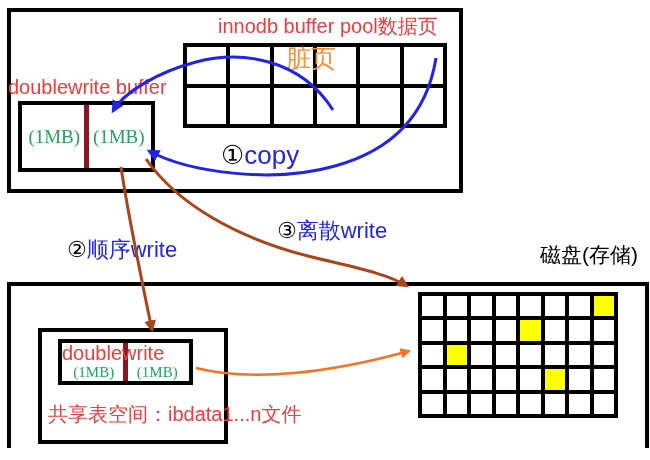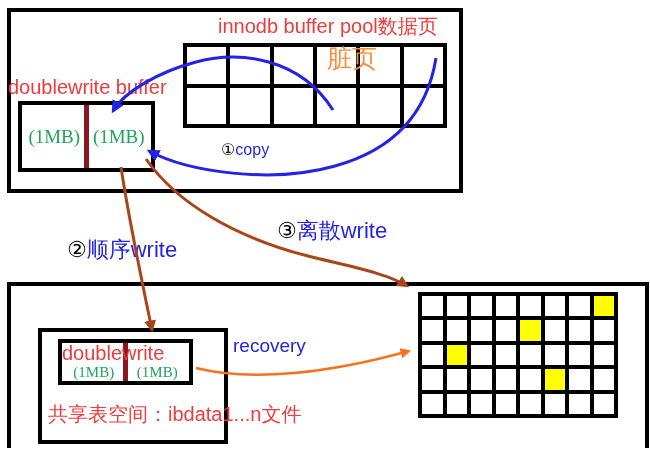--- a/index.html
+++ b/index.html
@@ -5,21 +5,21 @@
   html,body{margin:0;padding:0;background:#fff;}
   .canvas{
     position:relative;width:650px;height:448px;background:#fff;overflow:hidden;
     font-family:"Liberation Sans","DejaVu Sans",sans-serif;color:#000;
   }
   .box{position:absolute;border:4px solid #000;background:transparent;}
   .lbl{position:absolute;white-space:nowrap;line-height:1.1;}
   .red{color:var(--c-red);}
   .green{color:var(--c-green);font-family:Liberation Serif, serif;}
   .blue{color:var(--c-blue);}
-  .orange{color:var(--c-orange);margin-left:41px;}
+  .orange{color:var(--c-orange);}
   .black{color:#000;}
   .grid{
     position:absolute;display:grid;background:#000;gap:4px;padding:4px;box-sizing:border-box;
   }
   .grid .cell{background:#fff;}
   .grid .cell.yellow{background:var(--c-yellow);}
   
   .dwbox{display:flex;box-sizing:border-box;}
   .dwbox .half{flex:1;display:flex;align-items:center;justify-content:center;}
   .vdivider{position:absolute;top:0;bottom:0;left:calc(50% - 2.5px);width:5px;background:var(--c-darkred);}
@@ -54,24 +54,25 @@
       </div>
     <div class="lbl orange" style="left:275px;top:33px;font-size:25px;z-index:4;">脏页</div>
     <div class="lbl red" style="left:-3px;top:64px;font-size:20px;">doublewrite buffer</div>
     <div class="box dwbox" style="left:7px;top:89px;width:137px;height:71px;">
       <div class="half green" style="font-size:19px;">(1MB)</div>
       <div class="vdivider"></div>
       <div class="half green" style="font-size:19px;">(1MB)</div>
     </div>
   </div>
 
-  <div class="lbl" style="left:221px;top:141px;font-size:16px;"><span class="black">①</span><span class="blue">copy</span></div>
+  <div class="lbl" style="left:221px;top:141px;font-size:26px;"><span class="black">①</span><span class="blue">copy</span></div>
   <div class="lbl" style="left:277px;top:219px;font-size:22px;"><span class="black">③</span><span class="blue">离散write</span></div>
   <div class="lbl" style="left:67px;top:238px;font-size:22px;"><span class="black">②</span><span class="blue">顺序write</span></div>
 
+  <div class="lbl black" style="left:540px;top:243px;font-size:21px;">磁盘(存储)</div>
   <div class="box" style="left:7px;top:282px;width:634px;height:172px;">
 
     <div class="box" style="left:27px;top:42px;width:182px;height:108px;">
       <div class="box dwfile" style="left:16px;top:7px;width:135px;height:46px;">
         <div class="vdivider"></div>
         <div class="title-row red">doublewrite</div>
         <div class="mb-row green">
           <span>(1MB)</span>
           <span>(1MB)</span>
         </div>
@@ -134,15 +135,14 @@
       <marker id="ah-orange" viewBox="0 0 10 10" refX="8" refY="5" markerWidth="4.2" markerHeight="4.2" orient="auto-start-reverse">
         <path d="M0,0 L10,5 L0,10 z" style="fill:var(--c-arroworange)"></path>
       </marker>
     </defs>
     <path d="M 333 110 C 300 58, 240 50, 196 62 C 158 72, 124 92, 113 111" style="stroke:var(--c-blue)" fill="none" stroke-width="3" marker-end="url(#ah-blue)"></path>
     <path d="M 436 58 C 428 108, 400 148, 335 166 C 272 184, 188 172, 149 151" style="stroke:var(--c-blue)" fill="none" stroke-width="3" marker-end="url(#ah-blue)"></path>
     <path d="M 121 167 C 128 215, 140 272, 152 330" style="stroke:var(--c-brown)" fill="none" stroke-width="3" marker-end="url(#ah-brown)"></path>
     <path d="M 146 159 C 178 205, 238 238, 308 256 C 352 267, 386 273, 407 286" style="stroke:var(--c-brown)" fill="none" stroke-width="3" marker-end="url(#ah-brown)"></path>
     <path d="M 196 368 C 252 382, 330 373, 409 351" style="stroke:var(--c-arroworange)" fill="none" stroke-width="2.5" marker-end="url(#ah-orange)"></path>
   </svg>
-  <div class="lbl blue" style="left:233px;top:336px;font-size:19px;">recovery</div>
 
 </div>
 
 </body></html>

